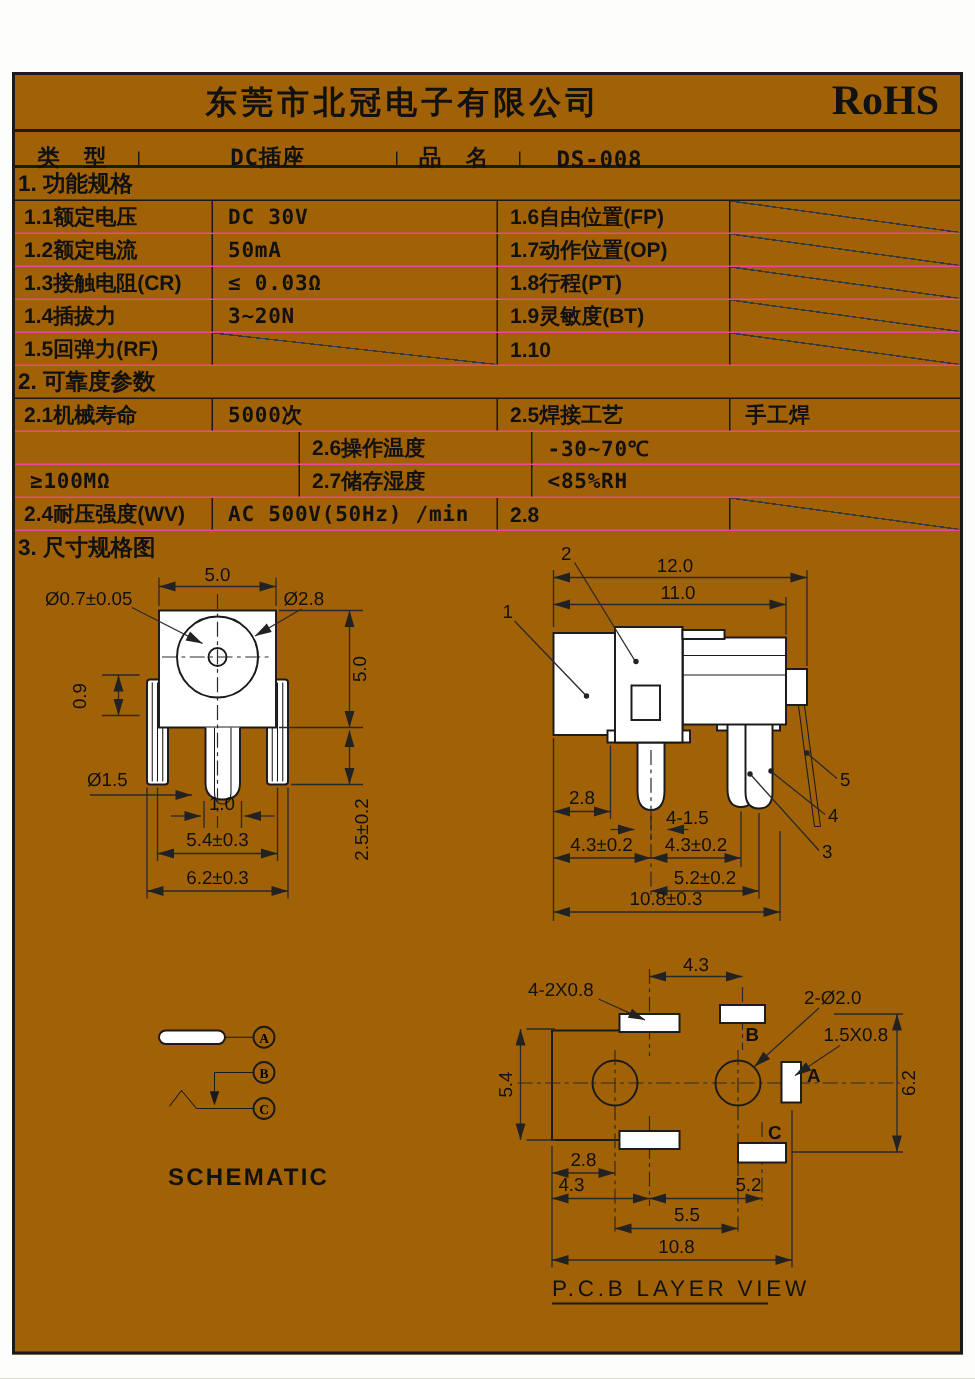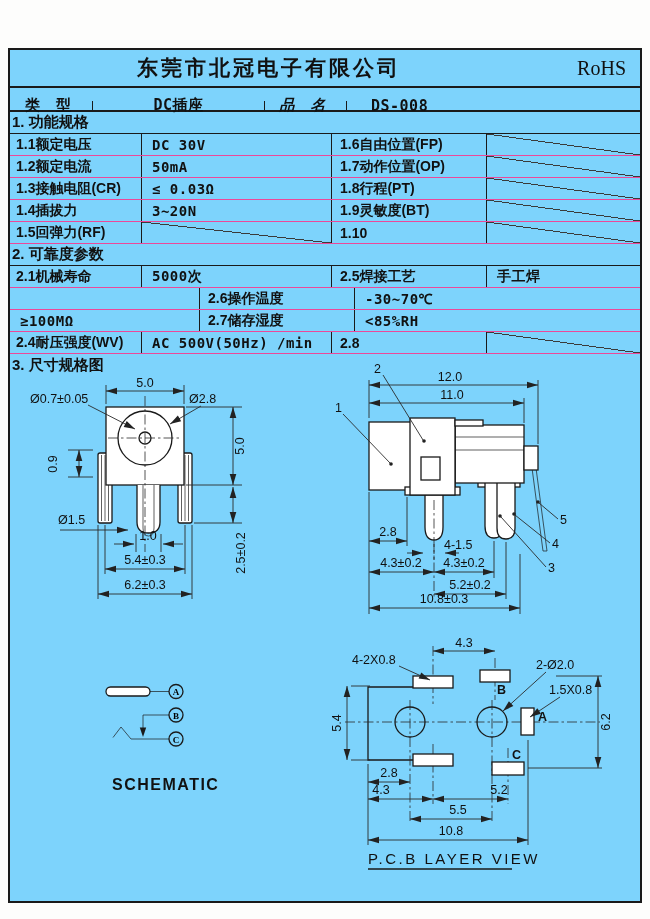--- a/index.html
+++ b/index.html
@@ -1,28 +1,28 @@
 <!DOCTYPE html>
 <html><head>
 <meta charset="utf-8">
 <style>
   html,body{margin:0;padding:0;background:#e8e8e8;}
   .page{position:relative;width:650px;height:919px;background:#fdfdfc;
         font-family:"Liberation Sans",sans-serif;color:#111;overflow:hidden;}
   .frame{position:absolute;left:8px;top:48px;width:634px;height:855px;
-         border:2px solid #1a1a1a;background:#7dd3fc;box-sizing:border-box;}
+         border:2px solid #1a1a1a;background:#a16207;box-sizing:border-box;}
   .hdr{display:flex;height:38px;border-bottom:2px solid #1a1a1a;align-items:center;box-sizing:border-box;}
   .company{flex:1;text-align:center;font-size:21px;font-weight:bold;letter-spacing:3px;}
-  .rohs{width:112px;font-family:"Liberation Serif",serif;font-size:20px;text-align:right;padding-right:14px;box-sizing:border-box;}
+  .rohs{width:112px;font-family:"Liberation Serif",serif;font-size:28px;text-align:right;padding-right:14px;box-sizing:border-box;font-weight:bold;}
   .trow{display:flex;height:24px;border-bottom:2px solid #1a1a1a;box-sizing:border-box;
         font-size:15px;font-weight:bold;align-items:stretch;}
   .tc{display:flex;align-items:center;justify-content:center;box-sizing:border-box;margin-top:13px;}
   .tc0{width:83px;border-right:1px solid #1a1a1a;letter-spacing:6px;}
   .tc1{width:172px;border-right:1px solid #1a1a1a;}
-  .tc2{width:82px;border-right:1px solid #1a1a1a;letter-spacing:6px;font-style:italic;}
+  .tc2{width:82px;border-right:1px solid #1a1a1a;letter-spacing:6px;}
   .tc3{flex:1;justify-content:flex-start;padding-left:24px;}
   .sect{height:22px;border-bottom:1px solid #1a1a1a;box-sizing:border-box;display:flex;
         align-items:center;padding-left:2px;font-size:15px;font-weight:bold;}
   .sect.last{border-bottom:none;}
   .srow{display:flex;height:22px;border-bottom:1px solid #ec4899;box-sizing:border-box;
         font-size:14px;font-weight:bold;align-items:stretch;justify-content:flex-end;}
   .c{display:flex;align-items:center;box-sizing:border-box;overflow:hidden;white-space:nowrap;}
   .c0{width:132px;border-right:1px solid #1a1a1a;padding-left:6px;}
   .c1{width:190px;border-right:1px solid #1a1a1a;padding-left:10px;}
   .c2{width:155px;border-right:1px solid #1a1a1a;padding-left:8px;}

